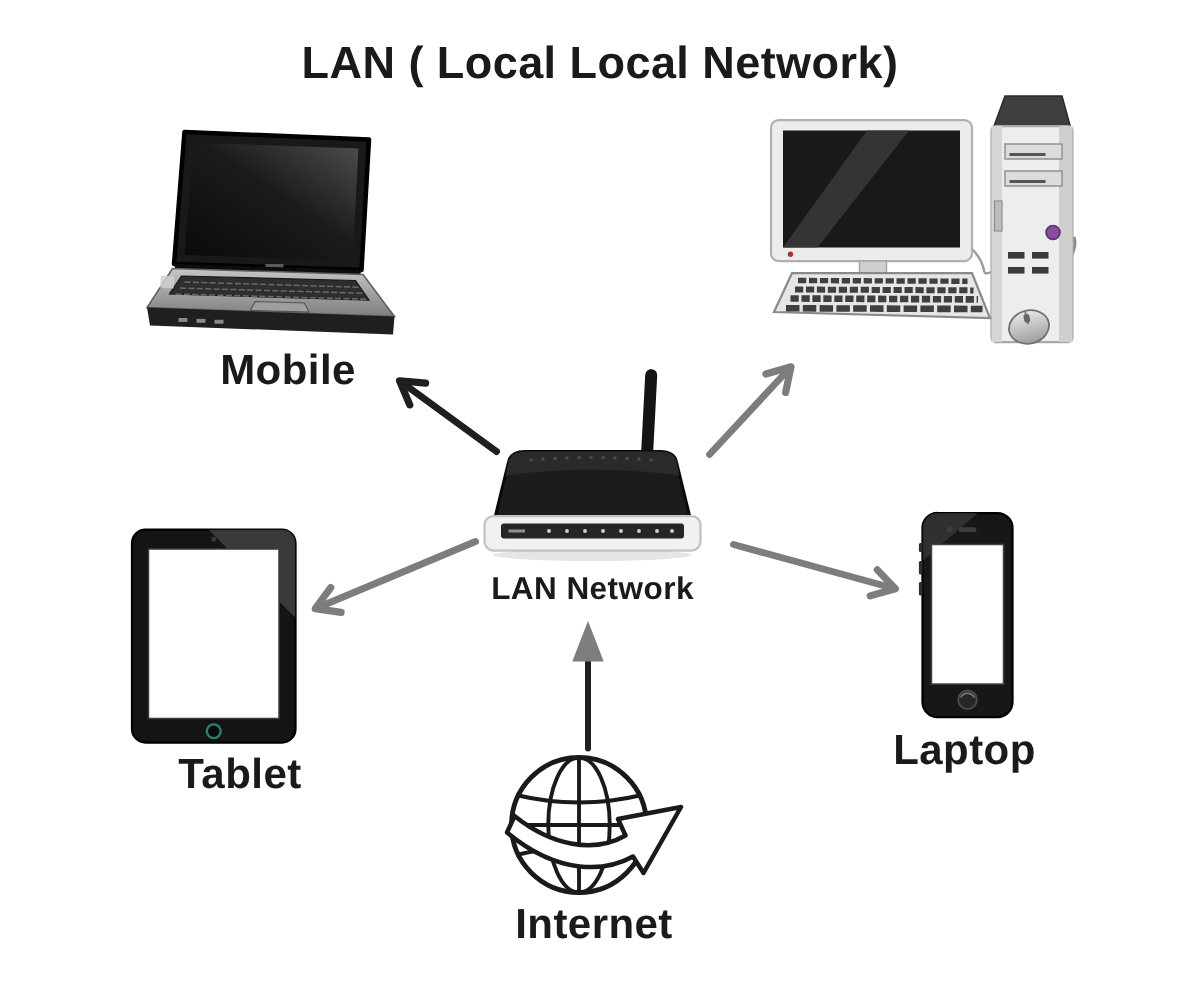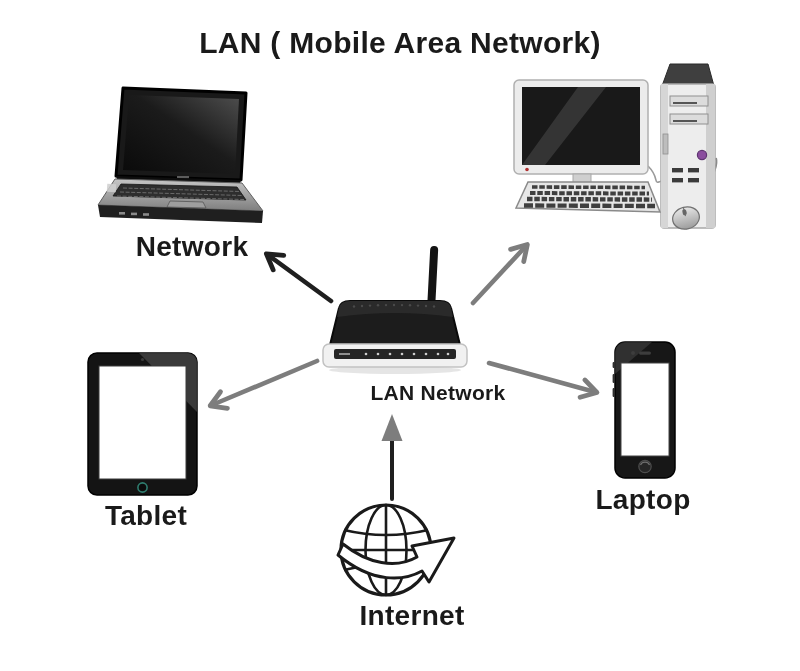--- a/index.html
+++ b/index.html
@@ -18,34 +18,34 @@
     text-align:center;
     font-size:30px;font-weight:700;letter-spacing:.3px;
     color:var(--text,#1a1a1a);
   }
   .node-icon{position:absolute;}
   .node-label{
     position:absolute;transform:translateX(-50%);
     font-size:28px;font-weight:700;letter-spacing:.3px;
     color:var(--text,#1a1a1a);white-space:nowrap;
   }
-  .node-label.router{font-size:21px;margin-left:43px;}
+  .node-label.router{font-size:21px;}
   .arrow-layer{position:absolute;left:0;top:0;pointer-events:none;}
   .arrow-black{stroke:var(--arrow-black,#1f1f1f);}
   .arrow-gray{stroke:var(--arrow-gray,#7d7d7d);}
   .marker-black{fill:none;stroke:var(--arrow-black,#1f1f1f);stroke-width:2.4;stroke-linecap:round;stroke-linejoin:round;}
   .marker-gray{fill:none;stroke:var(--arrow-gray,#7d7d7d);stroke-width:2.4;stroke-linecap:round;stroke-linejoin:round;}
   .head-gray{fill:var(--arrow-gray,#7d7d7d);}
 </style>
 </head>
 <body>
 
 <div class="canvas">
 
-  <div class="diagram-title">LAN ( Mobile Area Network)</div>
+  <div class="diagram-title">LAN ( Local Local Network)</div>
 
   <svg class="node-icon" style="left:93px;top:84px;" width="182" height="150" viewBox="0 0 182 150">
     <defs>
       <linearGradient id="lapScreen" x1="0" y1="1" x2="1" y2="0">
         <stop offset="0" stop-color="#0a0a0a"></stop>
           <stop offset="0.55" stop-color="#1b1b1b"></stop>
           <stop offset="1" stop-color="#4e4e4e"></stop>
       </linearGradient>
       <linearGradient id="deckGrad" x1="0" y1="0" x2="0" y2="1">
         <stop offset="0" stop-color="#c6c6c6"></stop>
@@ -65,21 +65,21 @@
       <path d="M 27,108 L 149,111.5" stroke="#6a6a6a" stroke-width="1" stroke-dasharray="4,1.6" fill="none"></path>
       <path d="M 24,112 L 151,115.5" stroke="#6a6a6a" stroke-width="1" stroke-dasharray="4,1.6" fill="none"></path>
       <path d="M 77,117 L 110,118 L 113,124 L 74,123 Z" fill="#9e9e9e" stroke="#555" stroke-width="0.8"></path>
       <rect x="14" y="100" width="9" height="8" fill="#cfcfcf" opacity="0.85" transform="rotate(4 18 104)"></rect>
       <path d="M 5,121 L 170,127 L 169,139 L 7,133 Z" fill="#1f1f1f"></path>
       <rect x="26" y="128" width="6" height="2.6" fill="#8a8a8a"></rect>
       <rect x="38" y="128.6" width="6" height="2.6" fill="#8a8a8a"></rect>
       <rect x="50" y="129.2" width="6" height="2.6" fill="#8a8a8a"></rect>
     </g>
   </svg>
-  <div class="node-label" style="left:192px;top:231px;">Network</div>
+  <div class="node-label" style="left:192px;top:231px;">Mobile</div>
 
   <svg class="node-icon" style="left:502px;top:58px;" width="220" height="178" viewBox="0 0 220 178">
     <defs>
       <linearGradient id="mouseGrad" x1="0" y1="0" x2="0" y2="1">
         <stop offset="0" stop-color="#e8e8e8"></stop>
           <stop offset="1" stop-color="#9c9c9c"></stop>
       </linearGradient>
     </defs>
     <g>
       <path d="M 146,108 C 160,122 148,128 162,122" stroke="#9a9a9a" stroke-width="1.6" fill="none"></path>
@@ -168,21 +168,21 @@
         </clipPath>
     </defs>
     <g>
       <rect x="4" y="3" width="109" height="142" rx="9" fill="#141414" stroke="#000" stroke-width="1.5"></rect>
       <polygon points="55,3 113,3 113,62" fill="#5a5a5a" opacity="0.55" clip-path="url(#tabClip)"></polygon>
       <rect x="15" y="16" width="87" height="113" fill="#ffffff" stroke="#3a3a3a" stroke-width="1"></rect>
       <circle cx="58.5" cy="137.5" r="4.6" fill="#0b0b0b" stroke="#2f7d6f" stroke-width="1.6"></circle>
       <circle cx="58.5" cy="9.5" r="1.6" fill="#3a3a3a"></circle>
     </g>
   </svg>
-  <div class="node-label" style="left:146px;top:500px;">Tablet</div>
+  <div class="node-label" style="left:160px;top:500px;">Tablet</div>
 
   <svg class="node-icon" style="left:608px;top:340px;" width="74" height="144" viewBox="0 0 74 144">
     <defs>
       <clipPath id="phoneClip">
           <rect x="7" y="2" width="60" height="136" rx="10"></rect>
         </clipPath>
     </defs>
     <g>
       <rect x="7" y="2" width="60" height="136" rx="10" fill="#171717" stroke="#000" stroke-width="1.5"></rect>
       <polygon points="7,2 44,2 7,34" fill="#4a4a4a" opacity="0.5" clip-path="url(#phoneClip)"></polygon>
@@ -202,21 +202,21 @@
     <g stroke="#1a1a1a" fill="none">
       <circle cx="58" cy="51" r="45" stroke-width="3.2" fill="#ffffff"></circle>
       <line x1="58" y1="6" x2="58" y2="96" stroke-width="2.6"></line>
       <line x1="13" y1="51" x2="103" y2="51" stroke-width="2.6"></line>
       <ellipse cx="58" cy="51" rx="20.5" ry="45" stroke-width="2.6"></ellipse>
       <path d="M 16,31 Q 58,41 100,31" stroke-width="2.6"></path>
       <path d="M 16,71 Q 58,61 100,71" stroke-width="2.6"></path>
     </g>
     <path d="M 10,56 C 45,85 76,82 94,72 L 101,83 L 126,39 L 84,47 L 89,58 C 68,70 40,65 15,45 Z" fill="#ffffff" stroke="#1a1a1a" stroke-width="3" stroke-linejoin="round"></path>
   </svg>
-  <div class="node-label" style="left:412px;top:600px;">Internet</div>
+  <div class="node-label" style="left:396px;top:600px;">Internet</div>
 
   <svg class="arrow-layer" width="800" height="671" viewBox="0 0 800 671">
     <defs>
       <marker id="vblack" viewBox="0 0 12 12" refX="8.5" refY="6" markerWidth="5.2" markerHeight="5.2" orient="auto" markerUnits="strokeWidth">
         <path class="marker-black" d="M 2,1.5 L 9.5,6 L 2,10.5"></path>
       </marker>
       <marker id="vgray" viewBox="0 0 12 12" refX="8.5" refY="6" markerWidth="5.2" markerHeight="5.2" orient="auto" markerUnits="strokeWidth">
         <path class="marker-gray" d="M 2,1.5 L 9.5,6 L 2,10.5"></path>
       </marker>
     </defs>

